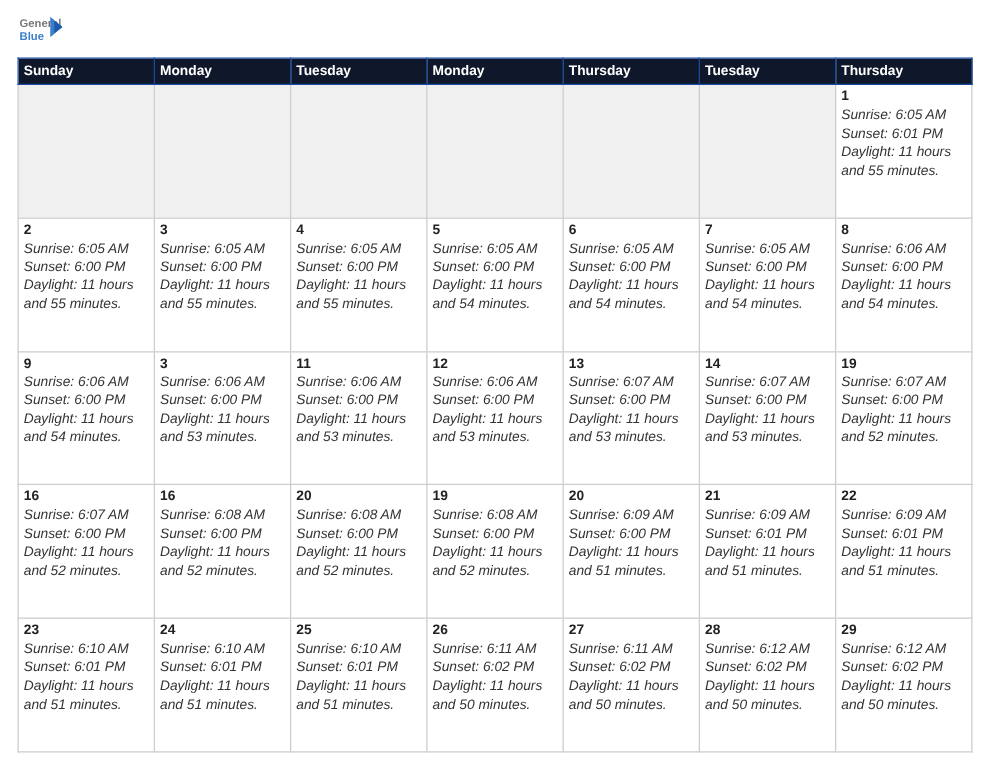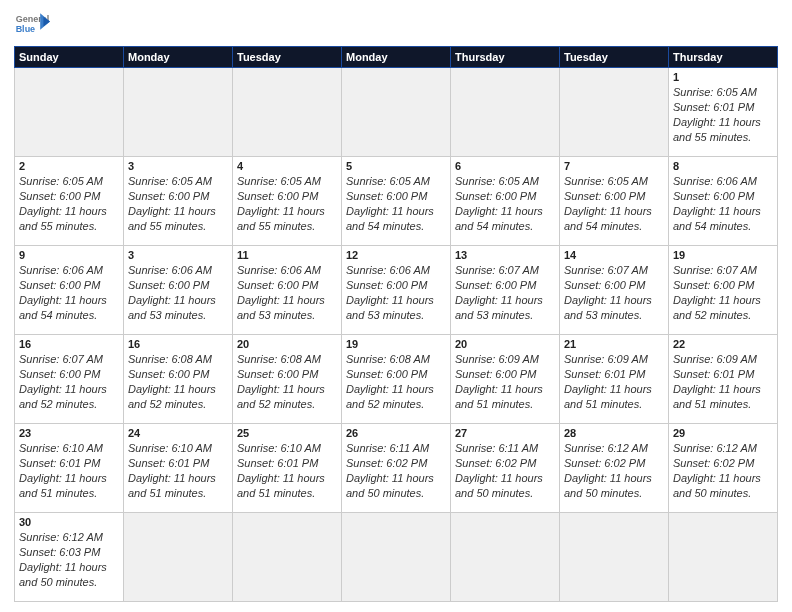--- a/index.html
+++ b/index.html
@@ -246,27 +246,15 @@
           </td>
           <td>
             <div class="day-num">28</div>
             <div class="cell-info">Sunrise: 6:12 AM<br>Sunset: 6:02 PM<br>Daylight: 11 hours and 50 minutes.</div>
           </td>
           <td>
             <div class="day-num">29</div>
             <div class="cell-info">Sunrise: 6:12 AM<br>Sunset: 6:02 PM<br>Daylight: 11 hours and 50 minutes.</div>
           </td>
         </tr>
-        <tr class="last-row">
-          <td>
-            <div class="day-num">30</div>
-            <div class="cell-info">Sunrise: 6:12 AM<br>Sunset: 6:03 PM<br>Daylight: 11 hours and 50 minutes.</div>
-          </td>
-          <td class="empty"></td>
-          <td class="empty"></td>
-          <td class="empty"></td>
-          <td class="empty"></td>
-          <td class="empty"></td>
-          <td class="empty"></td>
-        </tr>
       </tbody>
   </table>
 </div>
 
 </body></html>

